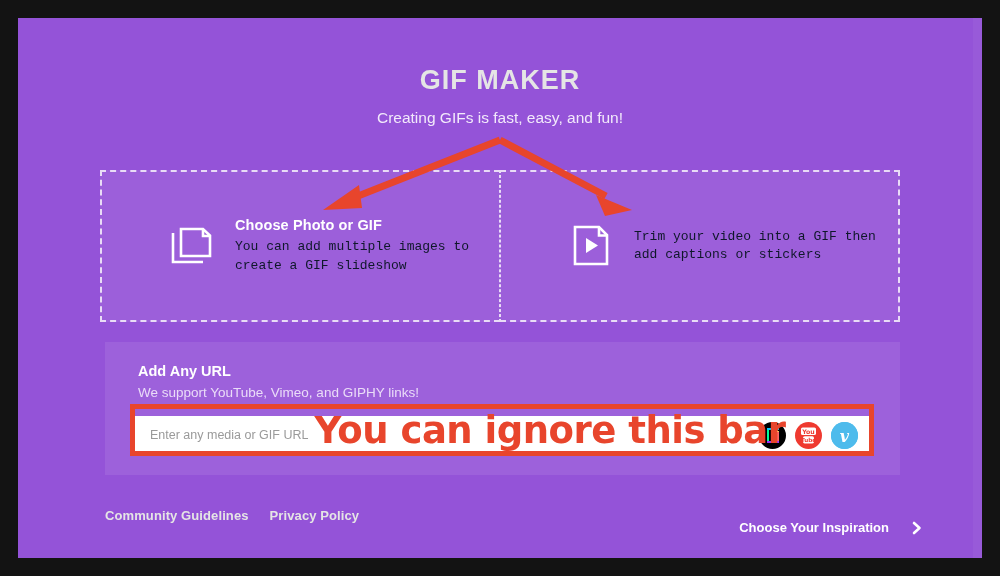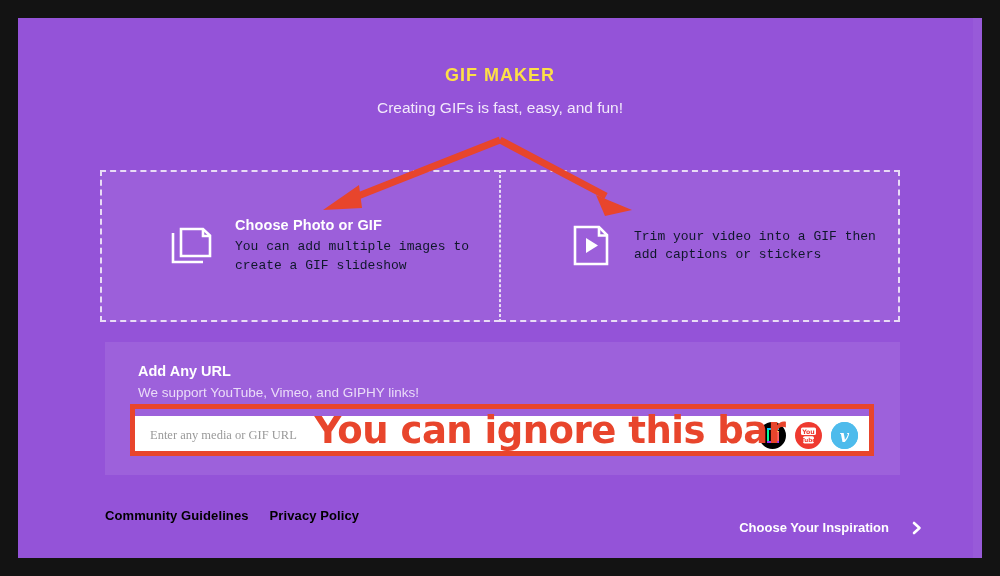--- a/index.html
+++ b/index.html
@@ -43,24 +43,24 @@
 
   
   #header {
     position: absolute;
     left: 0;
     top: 48px;
     width: 964px;
     text-align: center;
   }
   #title {
-    font-size: 18px;
+    font-size: 27px;
     font-weight: bold;
     letter-spacing: 1.0px;
-    color: #fde047;
+    color: #e5e5e5;
     line-height: 1.1;
   }
   #subtitle {
     margin-top: 13px;
     font-size: 15.5px;
     color: #f2e9fb;
     font-weight: 400;
   }
 
   
@@ -145,21 +145,21 @@
     display: flex;
     align-items: center;
   }
   #url-input {
     border: 0;
     outline: 0;
     background: transparent;
     flex: 1 1 auto;
     height: 100%;
     padding-left: 16px;
-    font-family: Liberation Serif, serif;
+    font-family: Liberation Sans, sans-serif;
     font-size: 12.5px;
     color: #737373;
   }
   #url-input::placeholder { color: #9a9a9a; opacity: 1; }
   #url-icons {
     flex: 0 0 auto;
     display: flex;
     align-items: center;
     gap: 9px;
     padding-right: 14px;
@@ -187,21 +187,21 @@
   .footer-left {
     position: absolute;
     left: 87px;
     top: 6px;
     display: flex;
     gap: 21px;
   }
   .footer-link {
     font-size: 13px;
     font-weight: bold;
-    color: #000000;
+    color: #e5e5e5;
     text-decoration: none;
     letter-spacing: 0.1px;
   }
   .footer-right {
     position: absolute;
     right: 60px;
     top: 18px;
     display: flex;
     align-items: center;
     gap: 23px;

